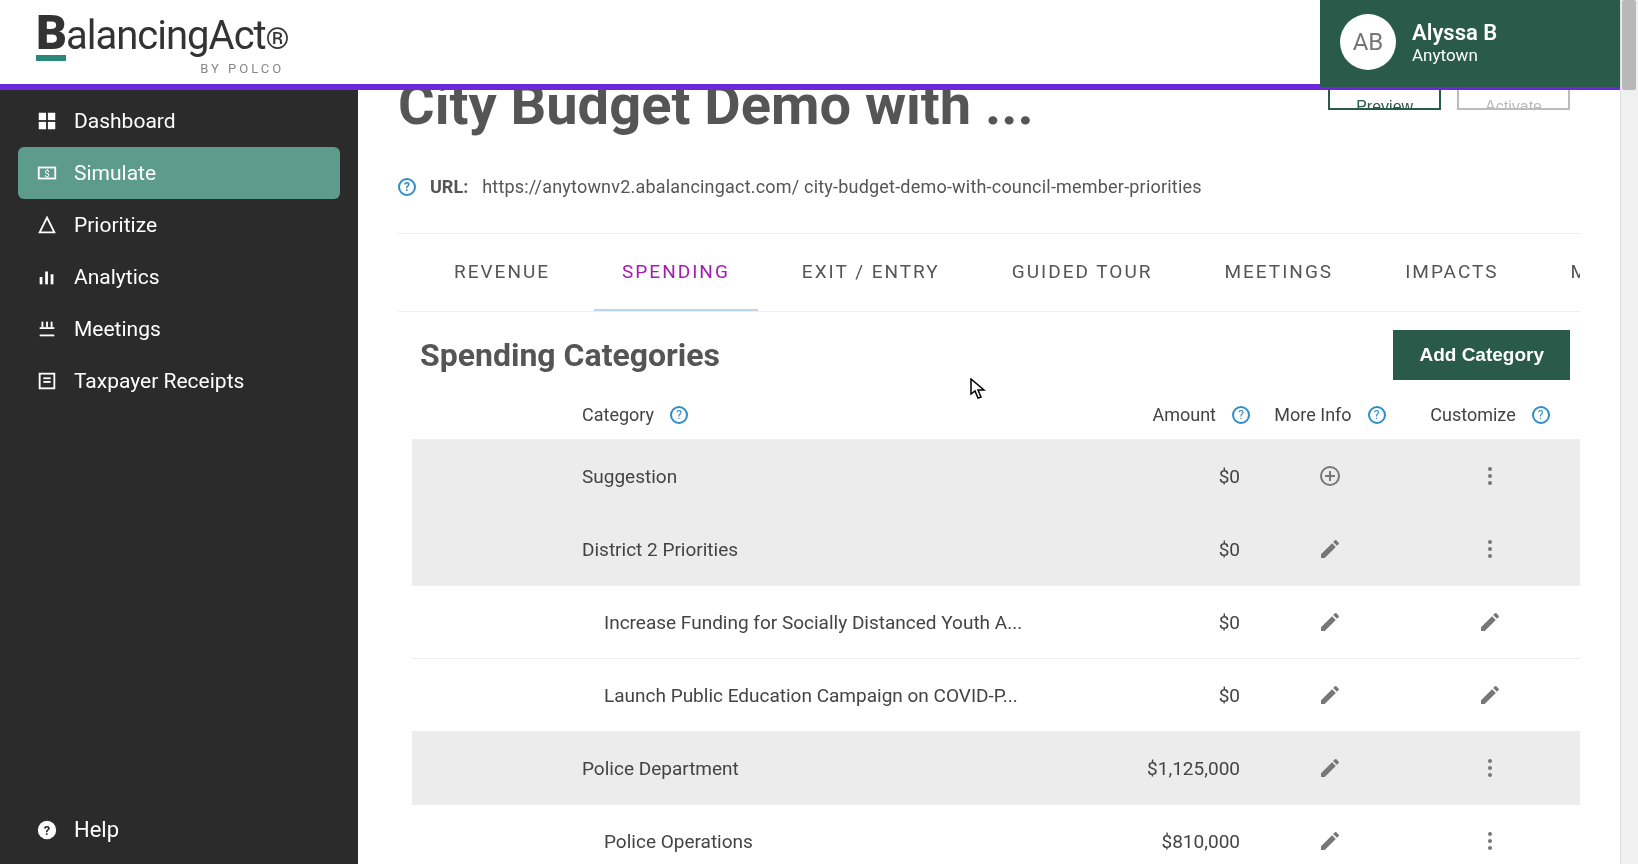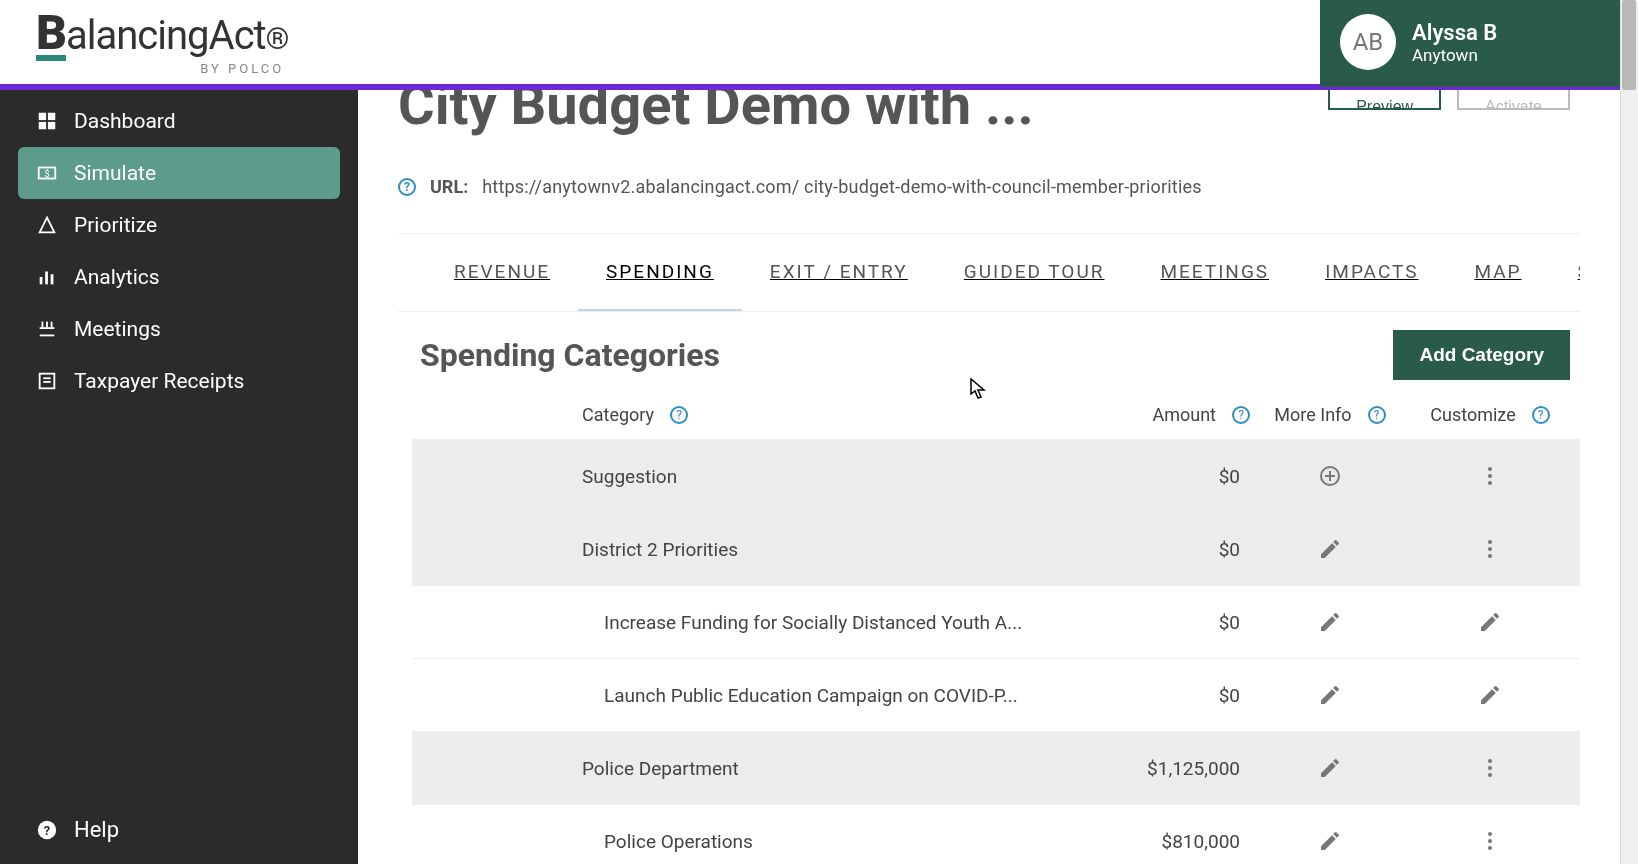--- a/index.html
+++ b/index.html
@@ -70,23 +70,23 @@
     border: 2px solid #2a5a4a; background:#fff; color:#2a5a4a; padding: 10px 26px; font-size: 16px; cursor:pointer;
     height: 24px; overflow:hidden;
   }
   .outline-btn.muted { border-color:#bbb; color:#bbb; }
   .url-row { display:flex; align-items:center; gap:14px; margin-top: 38px; color:#555; font-size: 18px;}
   .url-row .q { width:18px; height:18px; border:2px solid #2e8ec8; border-radius:50%; color:#2e8ec8; font-size:12px; display:inline-flex; align-items:center; justify-content:center; font-weight:700;}
   .url-label { font-weight:700; }
   .url-value { color:#555; letter-spacing:0.2px;}
 
   .panel { margin-top: 36px; border-top: 1px solid #eee;}
-  .tabs { display:flex; gap:0; padding: 0 28px; border-bottom: 1px solid #eee; overflow:hidden;text-decoration:underline;}
+  .tabs { display:flex; gap:16px; padding: 0 28px; border-bottom: 1px solid #eee; overflow:hidden;}
   .tab { padding: 26px 28px; font-size: 19px; letter-spacing: 2px; color:#555; cursor:pointer; white-space:nowrap;}
-  .tab.active { color:#000000; border-bottom: 3px solid #bcd6ef; margin-bottom:-1px;}
+  .tab.active { color:#a21caf; border-bottom: 3px solid #bcd6ef; margin-bottom:-1px;}
   .section-head { display:flex; align-items:center; justify-content:space-between; padding: 18px 10px 10px 22px;}
   .section-title { font-size: 32px; font-weight:700; color:#555;}
   .add-btn { background:#2a5a4a; color:#fff; border:none; padding: 14px 26px; font-size:19px; font-weight:700; cursor:pointer;}
 
   .table { width: calc(100% - 14px); margin-left: 14px;}
   .thead, .trow { display:grid; grid-template-columns: 160px 1fr 180px 160px 160px; align-items:center; }
   .thead { padding: 14px 10px; font-size:18px; color:#444;}
   .th { display:flex; align-items:center; gap:16px;}
   .th-help { width:18px; height:18px; border:2px solid #2e8ec8; border-radius:50%; color:#2e8ec8; font-size:12px; display:inline-flex; align-items:center; justify-content:center;}
   .trow { padding: 22px 10px; font-size:19px; color:#444; border-top: 1px solid #eee;}

